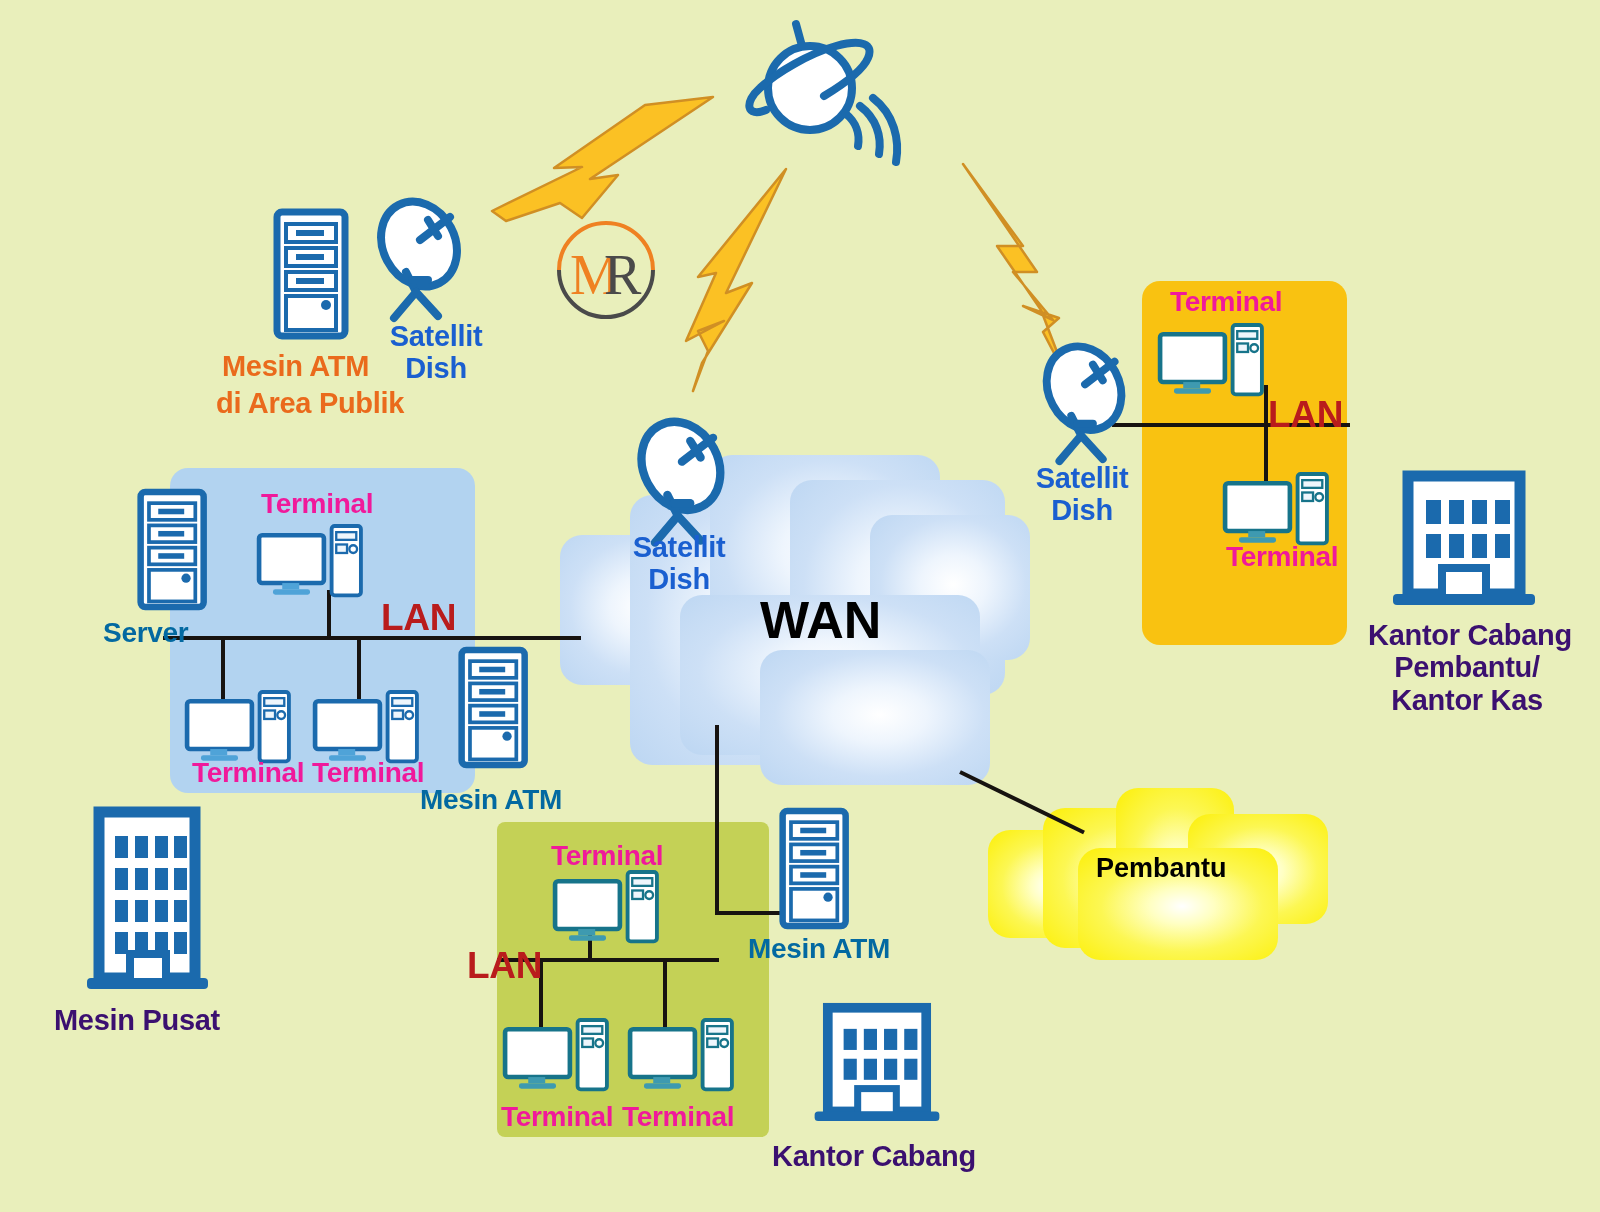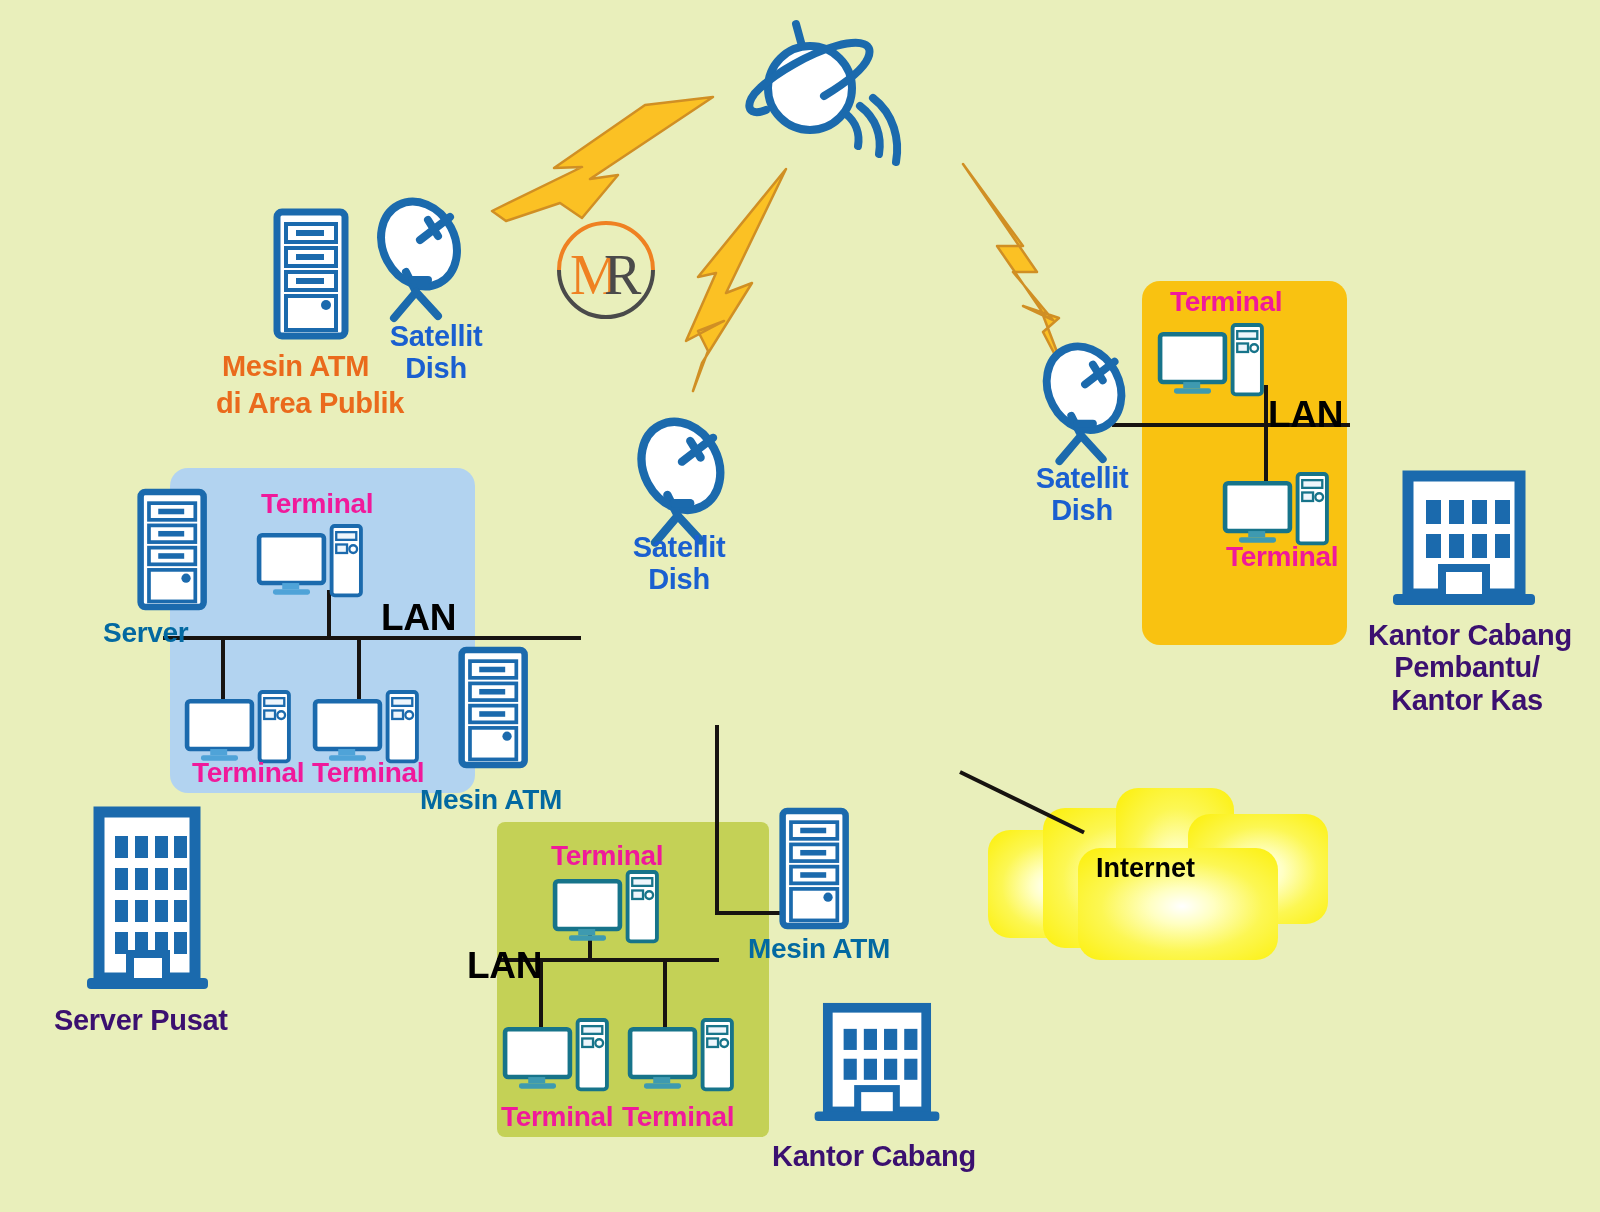--- a/index.html
+++ b/index.html
@@ -24,21 +24,21 @@
     position: absolute;
     font-family: "Liberation Sans", sans-serif;
     font-weight: bold;
     white-space: pre;
     line-height: 1.12;
     letter-spacing: -0.3px;
   }
   .lbl-magenta { color: #f0199b; }
   .lbl-blue    { color: #1a5fd0; }
   .lbl-orange  { color: #ea6a1c; }
-  .lbl-red     { color: #000000; }
+  .lbl-red     { color: #b91c1c; }
   .lbl-black   { color: #0369a1; }
   .lbl-purple  { color: #3b1070; }
 
   
   .panel { position: absolute; }
   .panel-blue   { background: #b2d3f0; border-radius: 18px; }
   .panel-orange { background: #f9c211; border-radius: 18px; }
   .panel-olive  { background: #c4d156; border-radius: 8px; }
 
   
@@ -81,28 +81,38 @@
 <body>
 
 <div id="stage">
 
   <div class="panel panel-blue" style="left:170px; top:468px; width:305px; height:325px;"></div>
 
   <div class="panel panel-orange" style="left:1142px; top:281px; width:205px; height:364px;"></div>
 
   <div class="panel panel-olive" style="left:497px; top:822px; width:272px; height:315px;"></div>
 
+  <div class="cloud" style="left:560px; top:455px; width:470px; height:330px;">
+    <i class="wan-piece" style="left:0px;   top:80px;  width:160px; height:150px;"></i>
+    <i class="wan-piece" style="left:70px;  top:40px;  width:250px; height:270px;"></i>
+    <i class="wan-piece" style="left:150px; top:0px;   width:230px; height:200px;"></i>
+    <i class="wan-piece" style="left:230px; top:25px;  width:215px; height:215px;"></i>
+    <i class="wan-piece" style="left:310px; top:60px;  width:160px; height:145px;"></i>
+    <i class="wan-piece" style="left:120px; top:140px; width:300px; height:160px;"></i>
+    <i class="wan-piece" style="left:200px; top:195px; width:230px; height:135px;"></i>
+    <span class="cloud-text" style="left:200px; top:135px; font-size:52px;">WAN</span>
+  </div>
 
   <div class="cloud" style="left:988px; top:788px; width:340px; height:172px;">
     <i class="net-piece" style="left:0px;   top:42px;  width:120px; height:108px;"></i>
     <i class="net-piece" style="left:55px;  top:20px;  width:170px; height:140px;"></i>
     <i class="net-piece" style="left:128px; top:0px;   width:118px; height:172px;"></i>
     <i class="net-piece" style="left:200px; top:26px;  width:140px; height:110px;"></i>
     <i class="net-piece" style="left:90px;  top:60px;  width:200px; height:112px;"></i>
-    <span class="cloud-text" style="left:108px; top:65px; font-size:27px;">Internet</span>
+    <span class="cloud-text" style="left:108px; top:65px; font-size:27px;">Pembantu</span>
   </div>
 
   <div class="line line-h" style="left:163px; top:636px; width:418px;"></div>
 
   <div class="line line-v" style="left:327px; top:590px; height:48px;"></div>
 
   <div class="line line-v" style="left:221px; top:636px; height:66px;"></div>
   <div class="line line-v" style="left:357px; top:636px; height:66px;"></div>
 
   <div class="line line-h" style="left:1112px; top:423px; width:238px;"></div>
@@ -398,17 +408,17 @@
 Pembantu/
 Kantor Kas</div>
 
   <div class="lbl lbl-magenta" style="left:551px; top:840px; font-size:28px;">Terminal</div>
   <div class="lbl lbl-red" style="left:467px; top:945px; font-size:37px;">LAN</div>
   <div class="lbl lbl-magenta" style="left:501px; top:1101px; font-size:28px;">Terminal</div>
   <div class="lbl lbl-magenta" style="left:622px; top:1101px; font-size:28px;">Terminal</div>
 
   <div class="lbl lbl-black" style="left:748px; top:933px; font-size:28px;">Mesin ATM</div>
 
-  <div class="lbl lbl-purple" style="left:54px; top:1004px; font-size:29px;">Server Pusat</div>
+  <div class="lbl lbl-purple" style="left:54px; top:1004px; font-size:29px;">Mesin Pusat</div>
 
   <div class="lbl lbl-purple" style="left:772px; top:1140px; font-size:29px;">Kantor Cabang</div>
 
 </div>
 
 </body></html>

